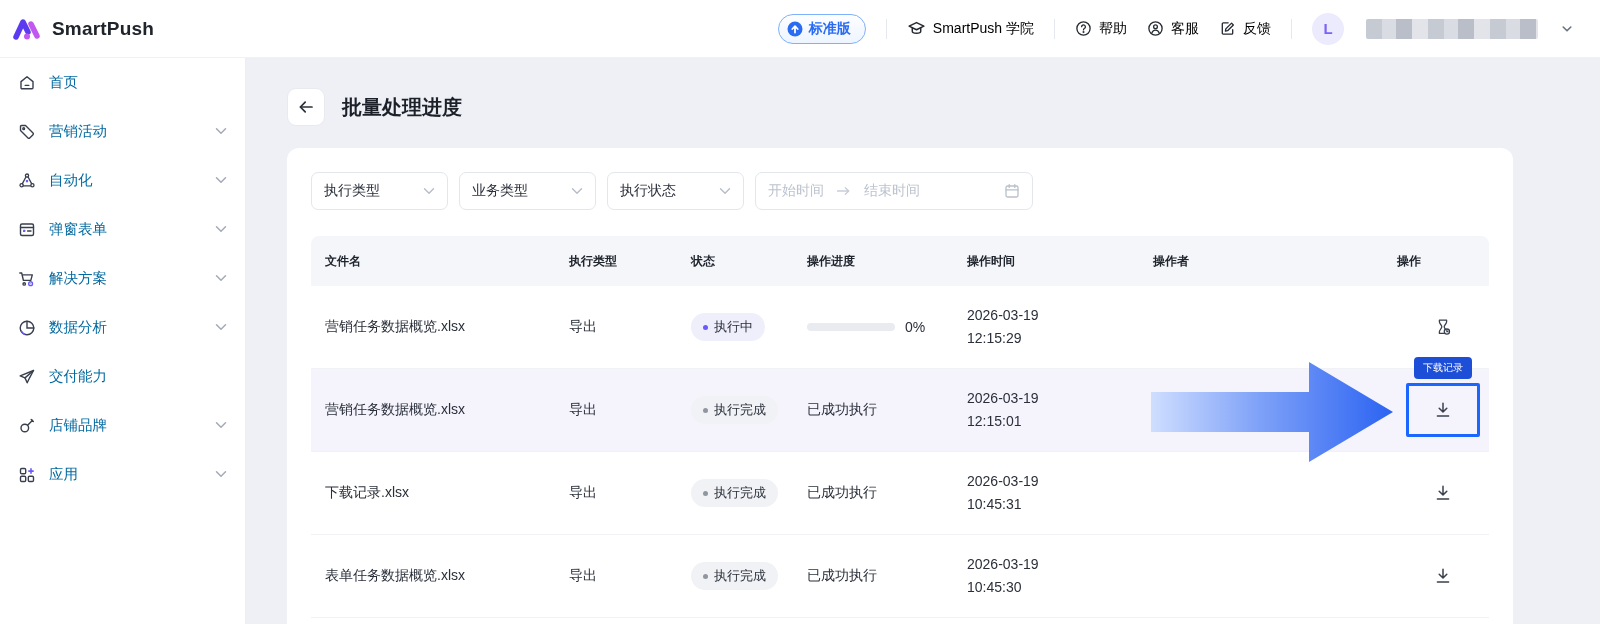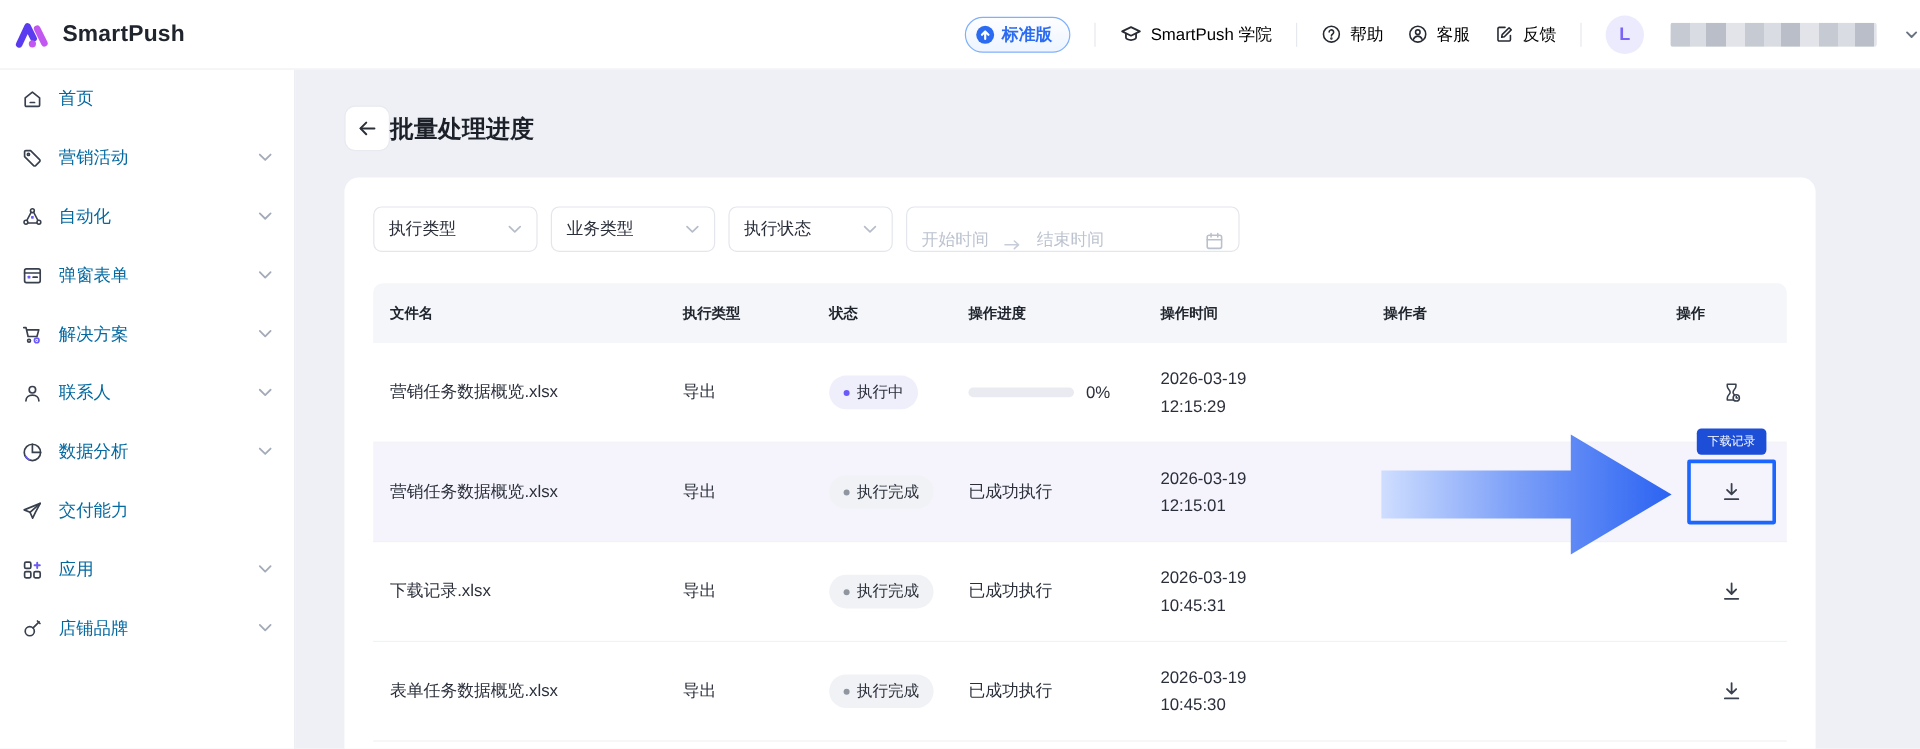--- a/index.html
+++ b/index.html
@@ -4,21 +4,21 @@
 <style>
   *{margin:0;padding:0;box-sizing:border-box}
   html,body{width:1600px;height:624px}
   body{position:relative;overflow:hidden;background:#eef0f6;font-family:"Liberation Sans","DejaVu Sans",sans-serif;color:#262b34}
   svg{display:block}
 
   
   .app-header{position:absolute;left:0;top:0;width:1600px;height:58px;background:#fff;border-bottom:1px solid #f0f1f5;display:flex;align-items:center;z-index:20}
   .logo{display:flex;align-items:center;gap:10px;padding-left:12px;width:246px}
   .logo-name{font-size:19px;font-weight:700;color:#20242c;letter-spacing:.2px}
-  .header-right{display:flex;align-items:center;margin-left:auto;gap:20px}
+  .header-right{display:flex;align-items:center;margin-left:auto;padding-right:26px;gap:20px}
   .plan-badge{display:inline-flex;align-items:center;gap:6px;padding:5px 14px 5px 8px;border:1.5px solid #7fb0fb;border-radius:999px;color:#2a6bf2;font-size:14px;font-weight:700;background:linear-gradient(180deg,#fdfeff,#eef5ff);cursor:pointer}
   .vdiv{width:1px;height:20px;background:#e5e8ee}
   .hlink{display:inline-flex;align-items:center;gap:7px;font-size:14px;color:#000000;cursor:pointer;white-space:nowrap}
   .avatar{width:32px;height:32px;border-radius:50%;background:#ecebfd;color:#7a63f6;font-weight:700;font-size:15px;display:flex;align-items:center;justify-content:center}
   .pixel{background-image:
     repeating-linear-gradient(90deg,#c6cad3 0 16px,#d9dce2 16px 30px,#b9bec9 30px 46px,#e2e4e9 46px 62px),
     repeating-linear-gradient(180deg,rgba(255,255,255,.5) 0 10px,rgba(105,112,128,.15) 10px 20px);
     border-radius:2px}
   .pixel.name{width:172px;height:20px;margin:0 2px}
   .pixel.operator{width:168px;height:22px}
@@ -26,30 +26,30 @@
   
   .sidebar{position:absolute;left:0;top:58px;width:246px;height:566px;background:#fff;border-right:1px solid #eceef3;z-index:10}
   .side-item{height:49px;display:flex;align-items:center;padding:0 18px;cursor:pointer}
   .s-icon{width:18px;height:18px;margin-right:13px;flex:none}
   .s-label{font-size:14.5px;color:#0369a1}
   .side-item.active .s-label{color:#6a5af9;font-weight:600}
   .side-chevron{margin-left:auto}
 
   
   .main{position:absolute;left:246px;top:58px;width:1354px;height:566px;overflow:hidden;z-index:1}
-  .page-head{position:absolute;left:41px;top:30px;display:flex;align-items:center;}
+  .page-head{position:absolute;left:41px;top:30px;display:flex;align-items:center;gap:17px}
   .back-btn{width:38px;height:38px;background:#fff;border:1px solid #e8eaf0;border-radius:9px;display:flex;align-items:center;justify-content:center;cursor:pointer}
   .page-title{font-size:20px;font-weight:700;color:#1c2028}
 
   .card{position:absolute;left:41px;top:90px;width:1226px;height:520px;background:#fff;border-radius:12px;padding:24px}
 
   
   .filters{display:flex;gap:11px}
   .select{width:137px;height:38px;border:1px solid #e3e6ec;border-radius:7px;background:#fff;display:flex;align-items:center;justify-content:space-between;padding:0 12px;font-size:14px;color:#2a2f3a;cursor:pointer}
-  .daterange{width:278px;height:38px;border:1px solid #e3e6ec;border-radius:7px;background:#fff;display:flex;align-items:flex-end;gap:12px;padding:0 12px;cursor:pointer}
+  .daterange{width:278px;height:38px;border:1px solid #e3e6ec;border-radius:7px;background:#fff;display:flex;align-items:center;gap:12px;padding:0 12px;cursor:pointer}
   .dr-text{font-size:14px;color:#bcc3cf}
   .dr-text.end{flex:1}
 
   
   .tbl{margin-top:26px}
   .thead,.trow{display:grid;grid-template-columns:244px 122px 116px 160px 186px 258px 1fr;align-items:center}
   .thead{height:50px;background:#f4f6f9;border-radius:8px 8px 0 0;font-weight:700;font-size:12px;color:#20252e}
   .trow{height:83px;border-bottom:1px solid #f0f2f6;font-size:14px;color:#2a2f3a;background:#fff}
   .trow.hl{background:#f5f4fd}
   .th,.td{padding-left:14px}
@@ -227,34 +227,20 @@
       </svg>
     </span>
     <span class="s-label">解决方案</span>
     <span class="side-chevron">
       <svg width="12" height="9" viewBox="0 0 12 9" fill="none" stroke="#a3abb8" stroke-width="1.5" stroke-linecap="round" stroke-linejoin="round">
           <path d="M1.5 1.8 L6 6.3 L10.5 1.8"></path>
         </svg>
     </span>
   </div>
 
-  <div class="side-item">
-    <span class="s-icon">
-      <svg width="18" height="18" viewBox="0 0 18 18" fill="none" stroke="#383f4d" stroke-width="1.4" stroke-linecap="round">
-        <circle cx="9" cy="5.8" r="2.7"></circle>
-          <path d="M3.6 15 c0-3 2.4-4.8 5.4-4.8 s5.4 1.8 5.4 4.8"></path>
-      </svg>
-    </span>
-    <span class="s-label">联系人</span>
-    <span class="side-chevron">
-      <svg width="12" height="9" viewBox="0 0 12 9" fill="none" stroke="#a3abb8" stroke-width="1.5" stroke-linecap="round" stroke-linejoin="round">
-          <path d="M1.5 1.8 L6 6.3 L10.5 1.8"></path>
-        </svg>
-    </span>
-  </div>
 
   <div class="side-item">
     <span class="s-icon">
       <svg width="18" height="18" viewBox="0 0 18 18" fill="none" stroke="#383f4d" stroke-width="1.4" stroke-linecap="round">
         <circle cx="9" cy="9" r="6.8"></circle>
           <path d="M9 2.2 V9 H15.8"></path>
         <path d="M3.6 12.3 a6.8 6.8 0 0 0 2.8 2.9" stroke="#6a5af9"></path>
       </svg>
     </span>
     <span class="s-label">数据分析</span>
@@ -266,47 +252,47 @@
   </div>
 
   <div class="side-item">
     <span class="s-icon">
       <svg width="18" height="18" viewBox="0 0 18 18" fill="none" stroke="#383f4d" stroke-width="1.4" stroke-linecap="round" stroke-linejoin="round">
         <path d="M15.5 2.5 L2.2 7.9 l4.8 2 L9.2 14.8 l2.4-5 Z"></path>
           <path d="M7 9.9 L15.5 2.5"></path>
       </svg>
     </span>
     <span class="s-label">交付能力</span>
+  </div>
+
+  <div class="side-item">
+    <span class="s-icon">
+      <svg width="18" height="18" viewBox="0 0 18 18" fill="none" stroke="#383f4d" stroke-width="1.4" stroke-linecap="round" stroke-linejoin="round">
+        <circle cx="6.8" cy="11" r="3.8"></circle>
+          <path d="M9.6 8.2 L14.6 3.2 M13.2 2.5 l2.1 2.1"></path>
+      </svg>
+    </span>
+    <span class="s-label">店铺品牌</span>
+    <span class="side-chevron">
+      <svg width="12" height="9" viewBox="0 0 12 9" fill="none" stroke="#a3abb8" stroke-width="1.5" stroke-linecap="round" stroke-linejoin="round">
+          <path d="M1.5 1.8 L6 6.3 L10.5 1.8"></path>
+        </svg>
+    </span>
   </div>
 
   <div class="side-item">
     <span class="s-icon">
       <svg width="18" height="18" viewBox="0 0 18 18" fill="none" stroke="#383f4d" stroke-width="1.4" stroke-linecap="round">
         <rect x="2.5" y="2.5" width="5.2" height="5.2" rx="1.2"></rect>
           <rect x="2.5" y="10.3" width="5.2" height="5.2" rx="1.2"></rect>
           <rect x="10.3" y="10.3" width="5.2" height="5.2" rx="1.2"></rect>
         <path d="M13 2.9 v4.4 M10.8 5.1 h4.4" stroke="#6a5af9" stroke-width="1.6"></path>
       </svg>
     </span>
     <span class="s-label">应用</span>
-    <span class="side-chevron">
-      <svg width="12" height="9" viewBox="0 0 12 9" fill="none" stroke="#a3abb8" stroke-width="1.5" stroke-linecap="round" stroke-linejoin="round">
-          <path d="M1.5 1.8 L6 6.3 L10.5 1.8"></path>
-        </svg>
-    </span>
-  </div>
-
-  <div class="side-item">
-    <span class="s-icon">
-      <svg width="18" height="18" viewBox="0 0 18 18" fill="none" stroke="#383f4d" stroke-width="1.4" stroke-linecap="round" stroke-linejoin="round">
-        <circle cx="6.8" cy="11" r="3.8"></circle>
-          <path d="M9.6 8.2 L14.6 3.2 M13.2 2.5 l2.1 2.1"></path>
-      </svg>
-    </span>
-    <span class="s-label">店铺品牌</span>
     <span class="side-chevron">
       <svg width="12" height="9" viewBox="0 0 12 9" fill="none" stroke="#a3abb8" stroke-width="1.5" stroke-linecap="round" stroke-linejoin="round">
           <path d="M1.5 1.8 L6 6.3 L10.5 1.8"></path>
         </svg>
     </span>
   </div>
 
 </aside>
 
 <main class="main">

